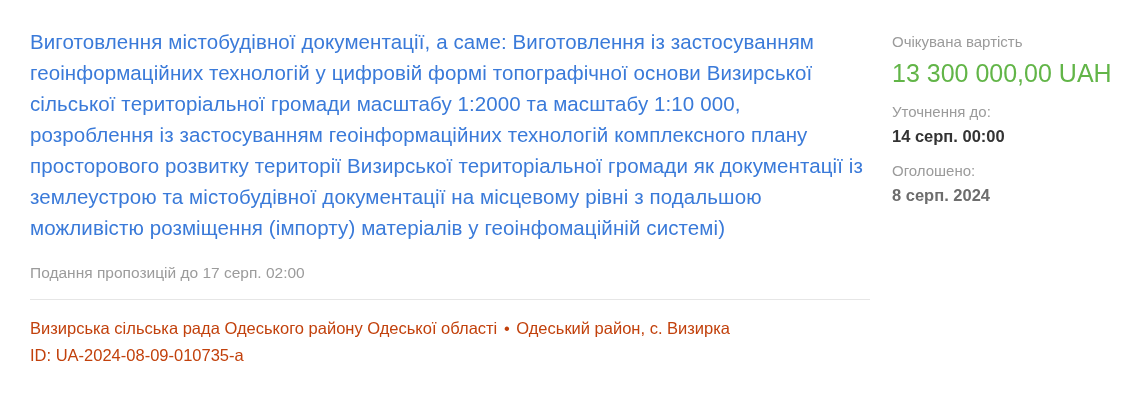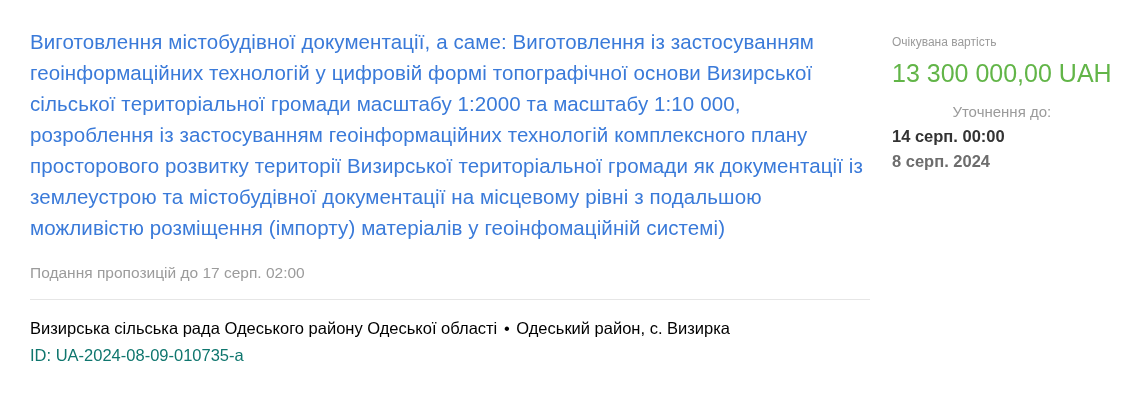--- a/index.html
+++ b/index.html
@@ -51,50 +51,49 @@
   .divider {
     margin-top: 16px;
     border: 0;
     border-top: 1px solid #e6e6e6;
     width: 100%;
   }
   .organizer {
     margin-top: 16px;
     font-size: 16.5px;
     line-height: 24px;
-    color: #000000;
+    color: #c2410c;
   }
   .bullet-sep {
     padding: 0 2px;
   }
   .tender-id {
     margin-top: 3px;
     font-size: 16.5px;
     line-height: 24px;
-    color: #0f766e;
+    color: #c2410c;
   }
   .price-label {
-    font-size: 12px;
+    font-size: 15px;
     line-height: 20px;
     color: #9b9b9b;
     margin-bottom: 6px;
   }
   .price-value {
     font-size: 25px;
     line-height: 30px;
     color: #62b548;
     white-space: nowrap;
     font-weight: 400;
   }
   .meta-label {
     font-size: 15px;
     line-height: 20px;
     color: #9b9b9b;
     margin-top: 14px;
-    text-align: center;
   }
   .meta-value {
     font-size: 16.5px;
     line-height: 22px;
     color: #333333;
     margin-top: 3px;
     font-weight: bold;
   }
   .meta-value.muted {
     color: #6d6d6d;
@@ -121,16 +120,17 @@
     <div class="tender-id">ID: UA-2024-08-09-010735-a</div>
   </div>
 
   <div class="right-col">
     <div class="price-label">Очікувана вартість</div>
     <div class="price-value">13 300 000,00 UAH</div>
 
     <div class="meta-label">Уточнення до:</div>
     <div class="meta-value">14 серп. 00:00</div>
 
+    <div class="meta-label">Оголошено:</div>
     <div class="meta-value muted">8 серп. 2024</div>
   </div>
 
 </div>
 
 </body></html>

